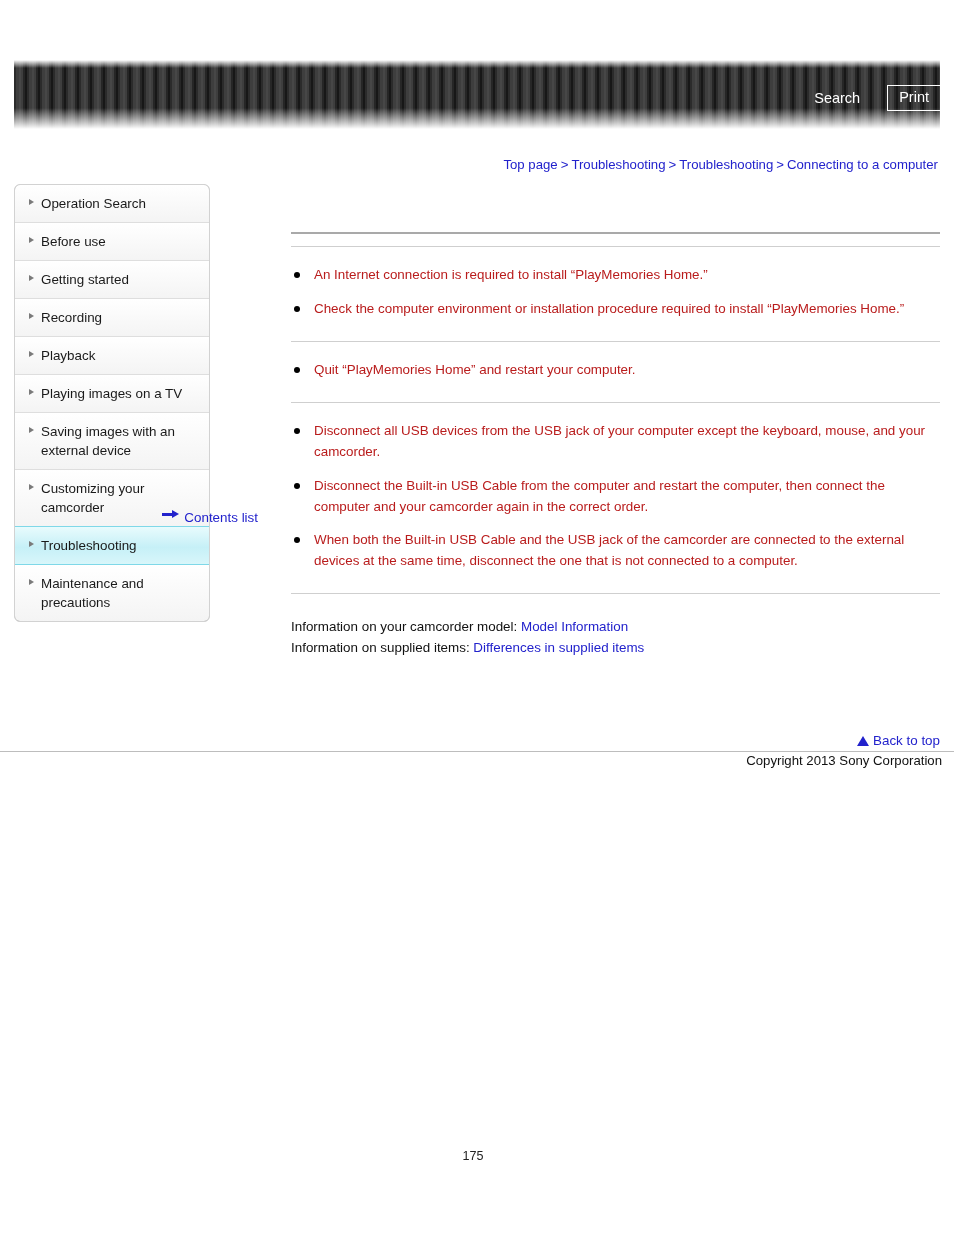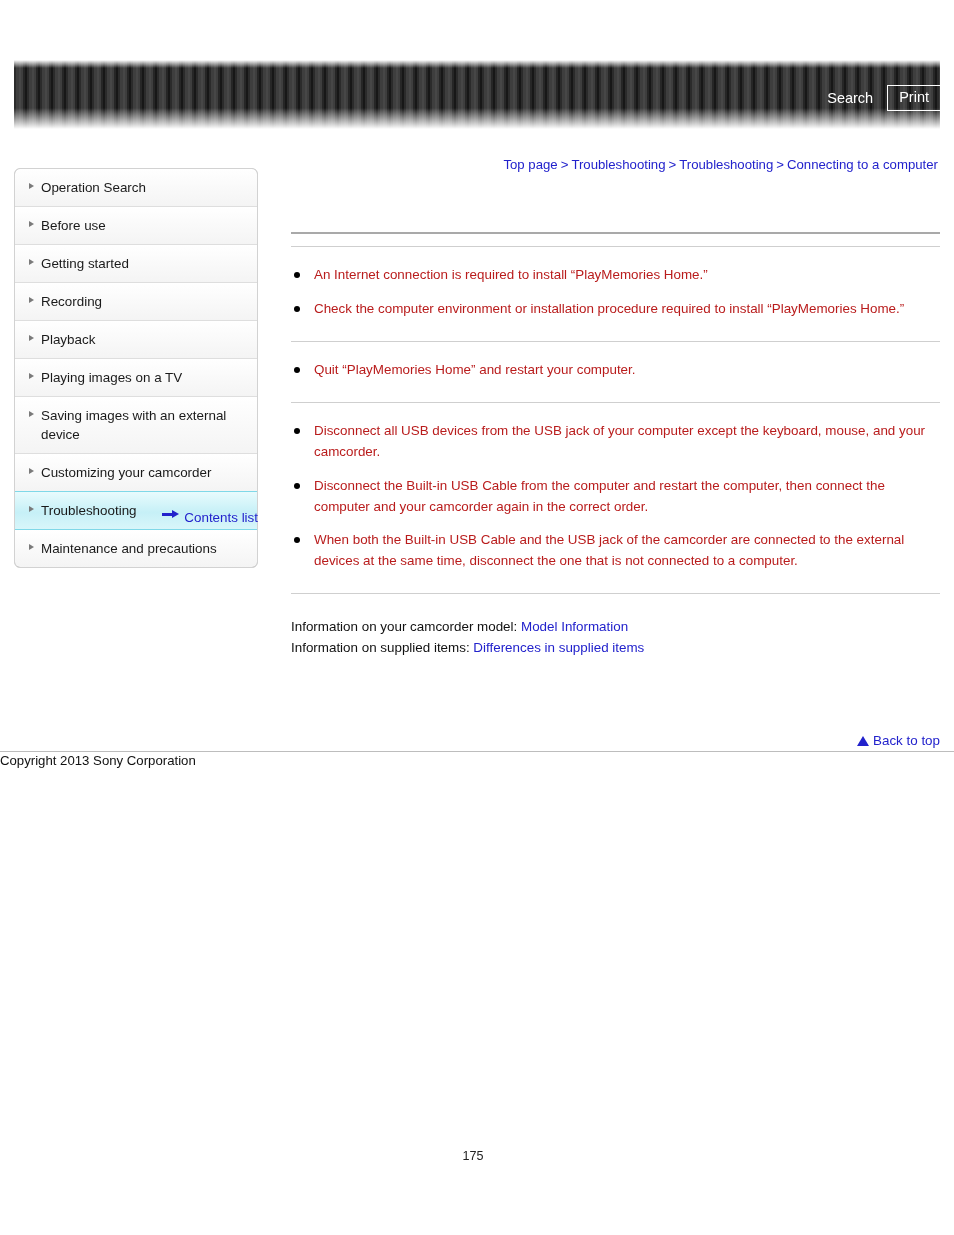--- a/index.html
+++ b/index.html
@@ -38,21 +38,21 @@
         #3e3e3e 7px, #3e3e3e 9px,
         #262626 9px, #262626 11px,
         #171717 11px, #171717 13px);
   }
   #header-actions {
     position: absolute;
     right: 13px;
     top: 85px;
     display: flex;
     align-items: center;
-    gap: 12px;
+    gap: 25px;
     z-index: 5;
   }
   #search-link {
     color: #ffffff;
     font-size: 14.5px;
     text-decoration: none;
     cursor: pointer;
     line-height: 1;
     padding: 3px 2px;
   }
@@ -80,22 +80,22 @@
     color: #2222cc;
     text-decoration: none;
     cursor: pointer;
   }
   #breadcrumb .crumb-sep { color: #2222cc; padding: 0 3px; }
 
   
   #sidebar {
     position: absolute;
     left: 14px;
-    top: 168px;
-    width: 244px;
+    top: 184px;
+    width: 196px;
     border: 1px solid #d2d2d2;
     border-radius: 6px;
     background: #a3a3a3;
     overflow: hidden;
   }
   .nav-item {
     display: flex;
     align-items: flex-start;
     gap: 7px;
     padding: 9px 10px 9px 14px;
@@ -259,21 +259,21 @@
     width: 954px;
     border: none;
     border-top: 1px solid #bdbdbd;
     margin: 0;
   }
   #copyright {
     position: absolute;
     left: 0;
     top: 753px;
     width: 942px;
-    text-align: left;
+    text-align: right;
     font-size: 13.2px;
     color: #111111;
   }
   #page-number {
     position: absolute;
     left: 0;
     top: 1149px;
     width: 946px;
     text-align: center;
     font-size: 12.6px;

